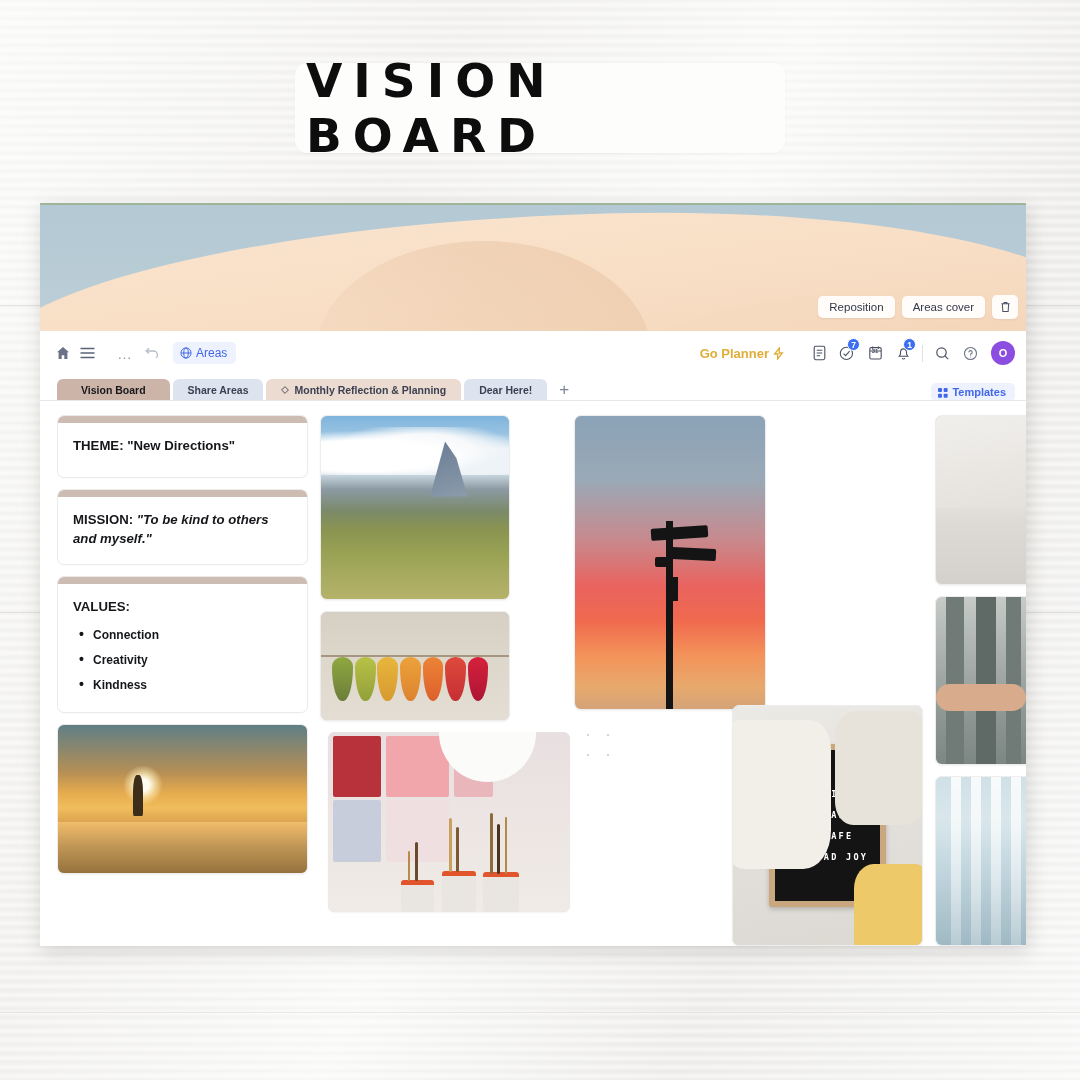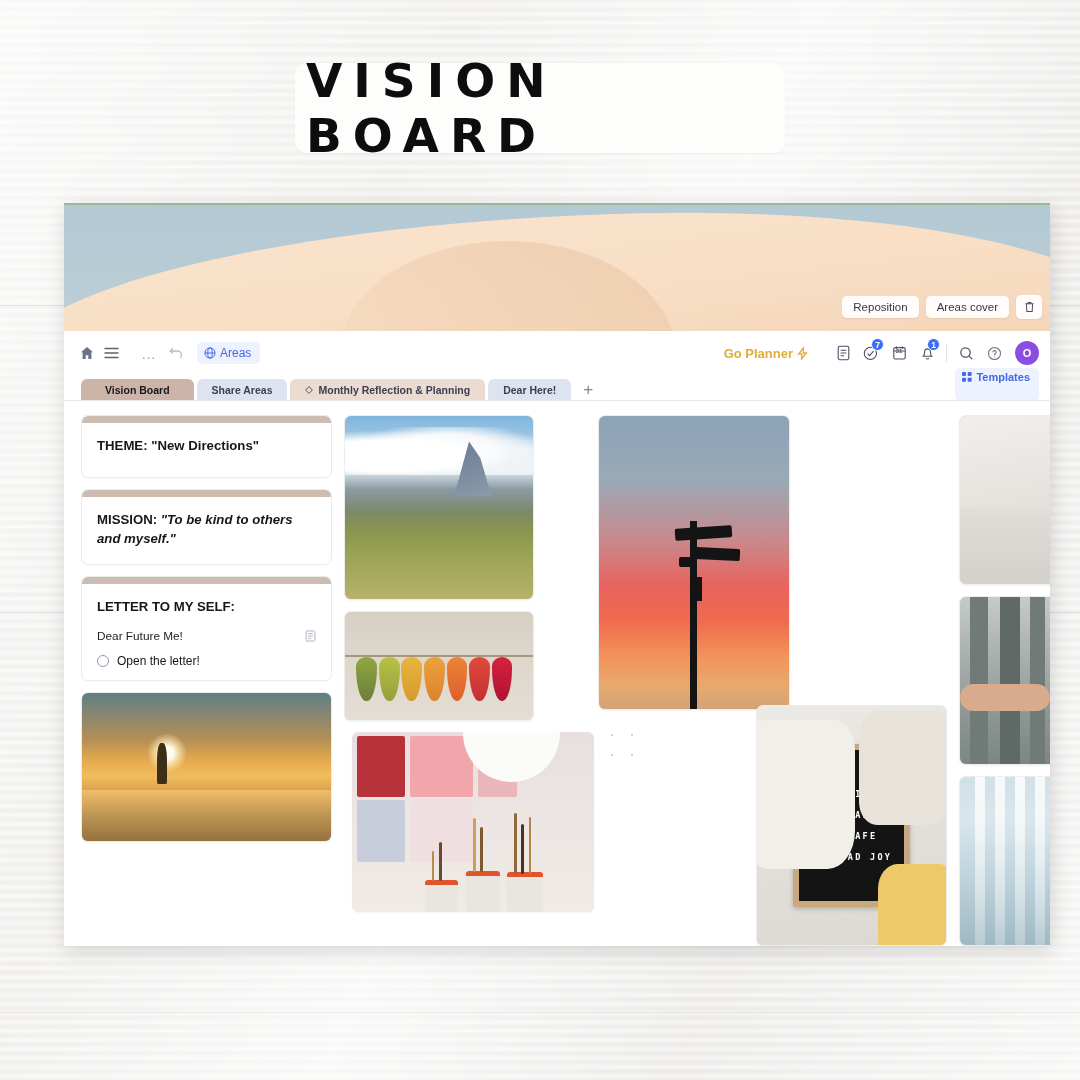--- a/index.html
+++ b/index.html
@@ -31,21 +31,21 @@
     box-shadow:0 1px 3px rgba(0,0,0,0.03);
   }
   #title-text {
     font-size:47px; font-weight:bold; letter-spacing:11px;
     color:#0d0d0d; padding-left:11px;
     font-family:"DejaVu Sans", sans-serif;
   }
 
   
   #app-window {
-    position:absolute; left:64px; top:203px; width:986px; height:743px;
+    position:absolute; left:40px; top:203px; width:986px; height:743px;
     background:#ffffff; overflow:hidden;
     box-shadow:2px 5px 18px rgba(90,85,80,0.22);
   }
   #app-window::before {
     content:""; position:absolute; left:0; right:0; top:0; height:2px;
     background:#9fb59a; z-index:5;
   }
 
   
   #cover {
@@ -134,22 +134,22 @@
     display:flex; align-items:center; gap:5px;
     font-size:10.5px; font-weight:bold; color:#2d3038;
     margin-right:3px; white-space:nowrap;
   }
   .tab.active { background:#cdb4a9; color:#15171b; padding:0 24px; }
   .tab.blue { background:#dde4f0; color:#3b4052; font-weight:bold; }
   .tab.peach { background:#ecdbd1; color:#3b4052; }
   #tab-add { color:#7d8496; font-size:17px; margin-left:9px; margin-bottom:1px; }
   #templates-btn {
     position:absolute; right:11px; bottom:0;
-    background:#eef2fe; border-radius:5px; padding:3px 9px 18px 7px;
-    display:flex; align-items:center; gap:4px;
+    background:#eef2fe; border-radius:5px; padding:3px 9px 3px 7px;
+    display:flex; align-items:flex-end; gap:4px;
     color:#4267e8; font-size:11px; font-weight:bold;
   }
   #tab-underline {
     position:absolute; left:0; right:0; bottom:0; height:1px; background:#e7e8ec;
   }
 
   
   #board {
     display:flex; gap:12px; padding:14px 13px 0 17px;
     height:calc(743px - 128px - 44px - 26px);
@@ -481,38 +481,32 @@
       <div class="card">
         <div class="card-bar"></div>
         <div class="card-body" style="padding-bottom:16px">
           <div class="card-title">
             <span>MISSION:</span>
             <em>"To be kind to others and myself."</em>
           </div>
         </div>
       </div>
 
-
       <div class="card">
         <div class="card-bar"></div>
-        <div class="card-body" style="padding-bottom:12px">
-          <div class="card-title">LETTER TO MY SELF:</div>
-          <div class="letter-line">
-            <span>Dear Future Me!</span>
-            <svg width="11" height="12" viewBox="0 0 12 13" fill="none" stroke="#a9aeba" stroke-width="1">
-              <rect x="1.2" y="1" width="9.6" height="11" rx="1.2"></rect>
-              <path d="M3.4 4h5.2M3.4 6.5h5.2M3.4 9h3"></path>
-            </svg>
-          </div>
-          <div class="todo-line">
-            <span class="todo-circle"></span>
-            <span>Open the letter!</span>
-          </div>
-        </div>
-      </div>
+        <div class="card-body" style="padding-bottom:18px">
+          <div class="card-title">VALUES:</div>
+          <ul class="val-list">
+            <li>Connection</li>
+            <li>Creativity</li>
+            <li>Kindness</li>
+          </ul>
+        </div>
+      </div>
+
 
       <div class="photo framed" style="height:150px">
         <div class="ph-beach" style="position:absolute;inset:0">
           <div class="sun"></div>
             <div class="fig"></div>
           <div style="position:absolute;left:0;right:0;bottom:0;height:34%;background:linear-gradient(180deg,rgba(255,210,130,.55),rgba(160,120,60,.4))"></div>
         </div>
       </div>
     </div>
 

